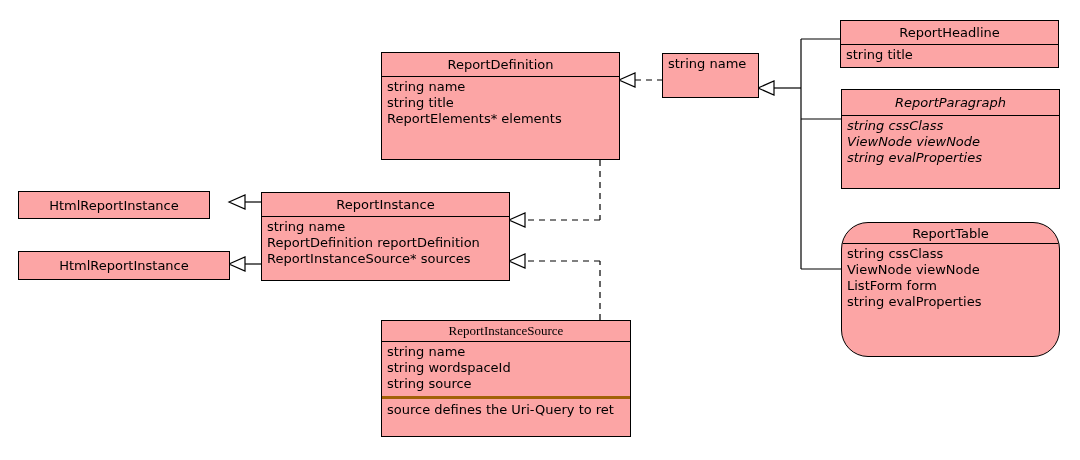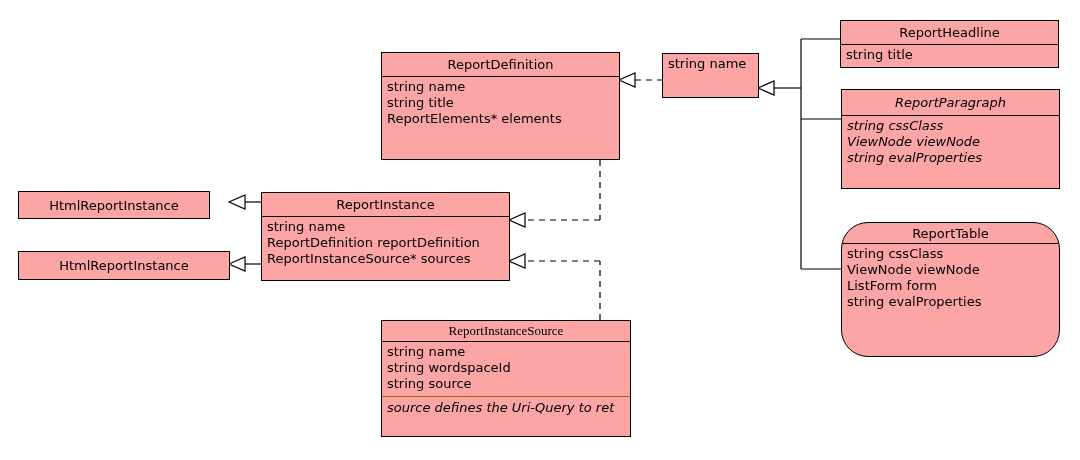--- a/index.html
+++ b/index.html
@@ -31,25 +31,24 @@
     align-items: center;
     justify-content: center;
     white-space: nowrap;
     overflow: hidden;
     box-sizing: border-box;
   }
   .uml-title.sep { border-bottom: 1px solid #000000; }
   .uml-attrs { padding: 2px 3px 0 5px; box-sizing: border-box; }
   .uml-attr { line-height: 16px; white-space: nowrap; overflow: hidden; }
   .uml-note {
-    border-top: 1px solid #a16207;
+    border-top: 3px solid #a16207;
     padding: 3px 3px 0 5px;
     box-sizing: border-box;
     overflow: hidden;
-    font-style: italic;
   }
   .uml-note-line { line-height: 16px; white-space: nowrap; overflow: hidden; }
 </style>
 </head>
 <body>
 
 <div class="canvas">
 
   <svg class="connector-layer" width="1080" height="460" viewBox="0 0 1080 460" fill="none" stroke="#000000" stroke-width="1.2">
 

